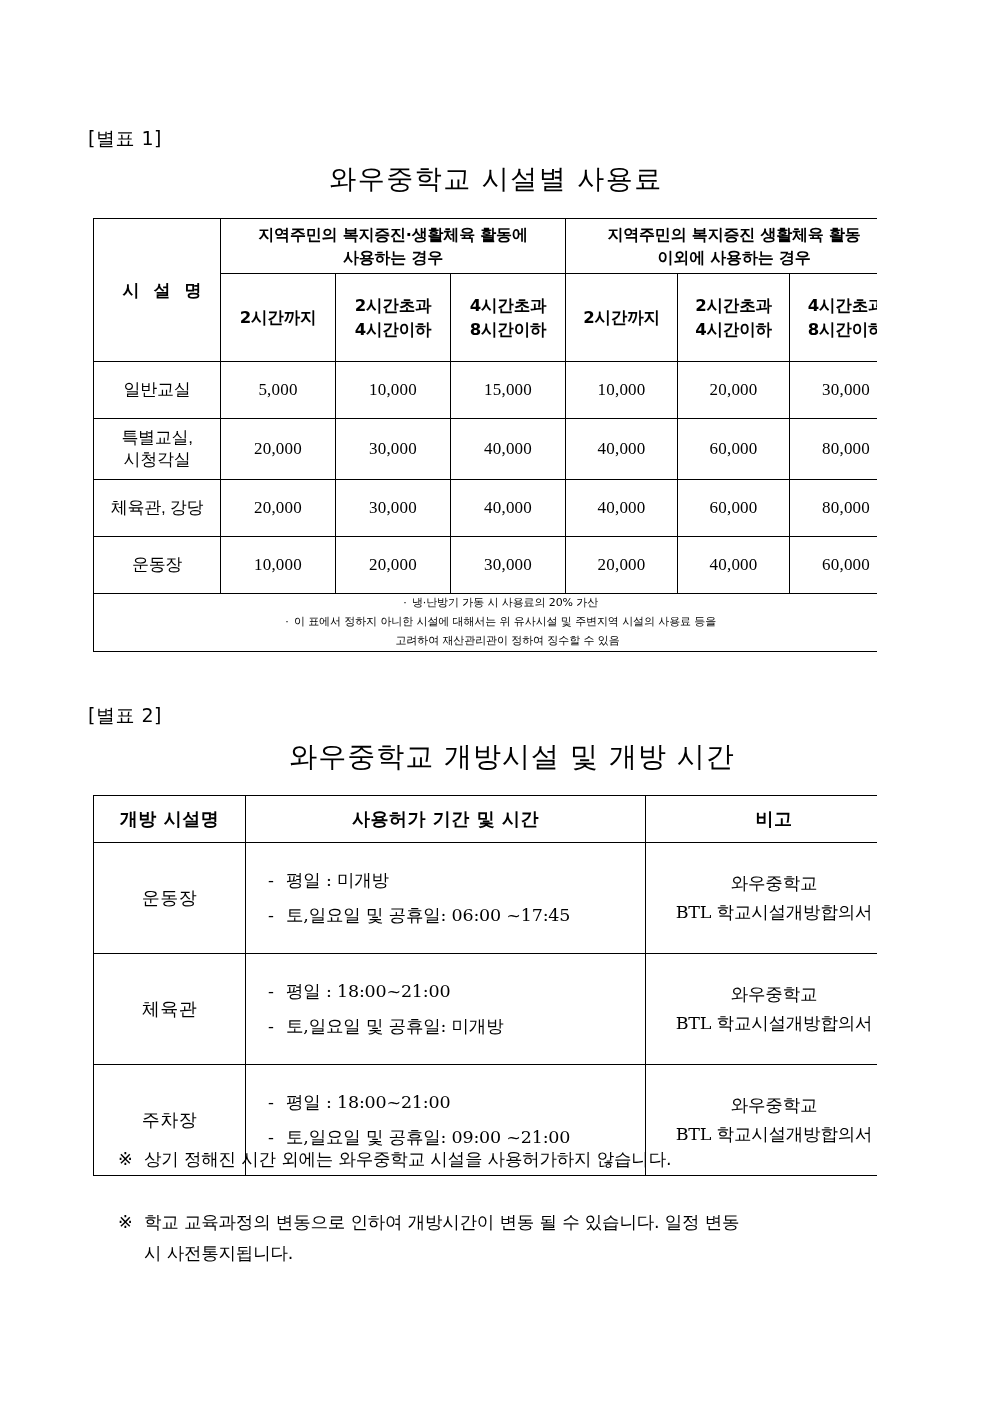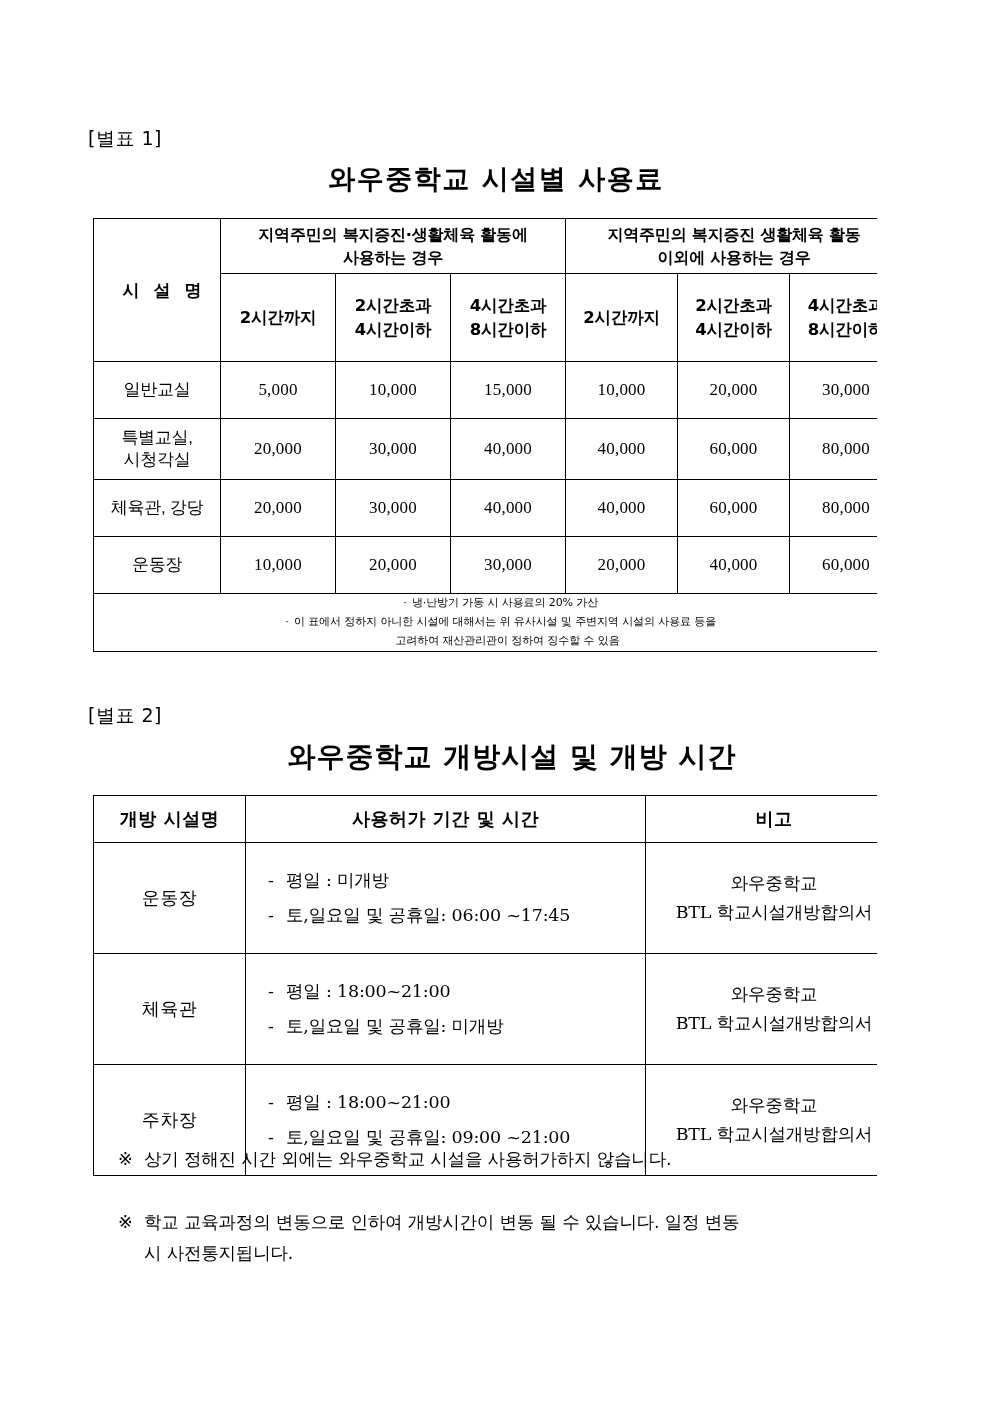--- a/index.html
+++ b/index.html
@@ -30,21 +30,21 @@
     font-size: 19px;
     letter-spacing: 0.5px;
     white-space: nowrap;
   }
   .doc-title {
     position: absolute;
     width: 992px;
     left: 0;
     text-align: center;
     font-family: "DejaVu Serif", "Liberation Serif", serif;
-    font-weight: 700;
+    font-weight: 400;
     font-size: 27px;
     letter-spacing: 1.5px;
     white-space: nowrap;
   }
   .doc-title.t2 {
     font-family: "DejaVu Sans", "Liberation Sans", sans-serif;
     font-size: 28px;
     letter-spacing: 1px;
   }
 

